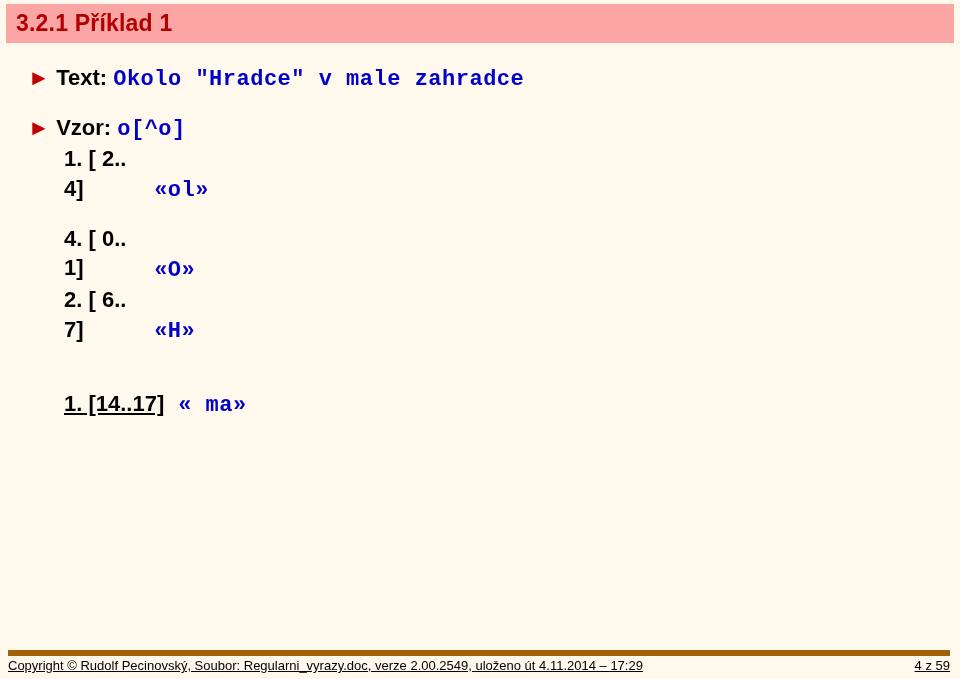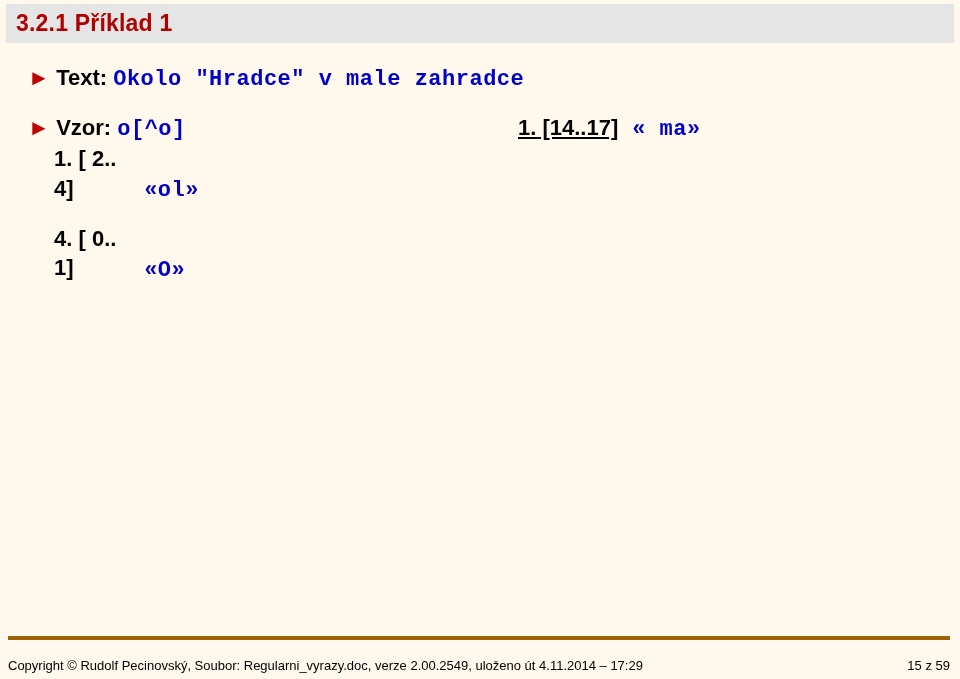--- a/index.html
+++ b/index.html
@@ -12,77 +12,79 @@
     overflow: hidden;
   }
   .page {
     width: 960px;
     height: 679px;
     position: relative;
     box-sizing: border-box;
     padding: 4px 6px 0 6px;
   }
   .heading-bar {
-    background: #e5e5e5;
+    background: #fca5a5;
     color: #b00000;
     font-weight: bold;
     font-size: 23px;
     padding: 6px 10px 6px 10px;
     letter-spacing: 0.2px;
   }
   .body {
     padding: 20px 10px 0 22px;
     font-size: 22px;
     line-height: 1.35;
     color: #000;
     font-weight: bold;
   }
   .columns {
     display: flex;
-    gap: 32px;
+    gap: 24px;
+    flex-direction: column;
   }
   .col-left { width: 432px; }
   .col-right { flex: 1; }
   .entry {
     margin-bottom: 18px;
   }
   .bullet {
     color: #c00000;
     font-size: 22px;
     display: inline-block;
     width: 22px;
     vertical-align: top;
     line-height: 1.35;
   }
   .blue { color: #0000c8; font-weight: bold; }
   .mono { font-family: "Courier New", monospace; font-weight: bold; letter-spacing: 0.5px;}
   .resline {
-    margin-left: 26px;
+    margin-left: 36px;
   }
   .res-idx {
     display: inline-block;
     width: 84px;
   }
   .res-idx-wide {
     display: inline-block;
     width: 108px;
     text-decoration: underline;
   }
   .footer {
     position: absolute;
     bottom: 6px;
     left: 8px;
     right: 10px;
     display: flex;
     justify-content: space-between;
     align-items: flex-end;
     font-size: 13px;
     color: #000;
-    border-top: 4px solid #a16207;
-    padding-top: 18px;
+    border-top: 6px solid #a16207;
+    padding-top: 2px;
+    text-decoration: underline;
   }
 </style>
 </head>
 <body>
 <div class="page">
 
   <div class="heading-bar">3.2.1   Příklad 1</div>
 
   <div class="body">
 
@@ -105,31 +107,35 @@
             <span class="res-idx">1. [ 2.. 4]</span>
             <span class="mono blue">«ol»</span>
           </div>
         </div>
 
         <div class="entry">
           <div class="resline">
             <span class="res-idx">4. [ 0.. 1]</span>
             <span class="mono blue">«O»</span>
           </div>
+          <div class="resline">
+            <span class="res-idx">2. [ 6.. 7]</span>
+            <span class="mono blue">«H»</span>
+          </div>
         </div>
       </div>
 
       <div class="col-right">
         <div class="entry">
           <div class="resline">
             <span class="res-idx-wide">1. [14..17]</span>
             <span class="mono blue">« ma»</span>
           </div>
         </div>
       </div>
     </div>
   </div>
 
   <div class="footer">
     <span>Copyright © Rudolf Pecinovský, Soubor: Regularni_vyrazy.doc, verze 2.00.2549, uloženo út 4.11.2014 – 17:29</span>
-    <span>15 z 59</span>
+    <span>4 z 59</span>
   </div>
 </div>
 
 </body></html>

